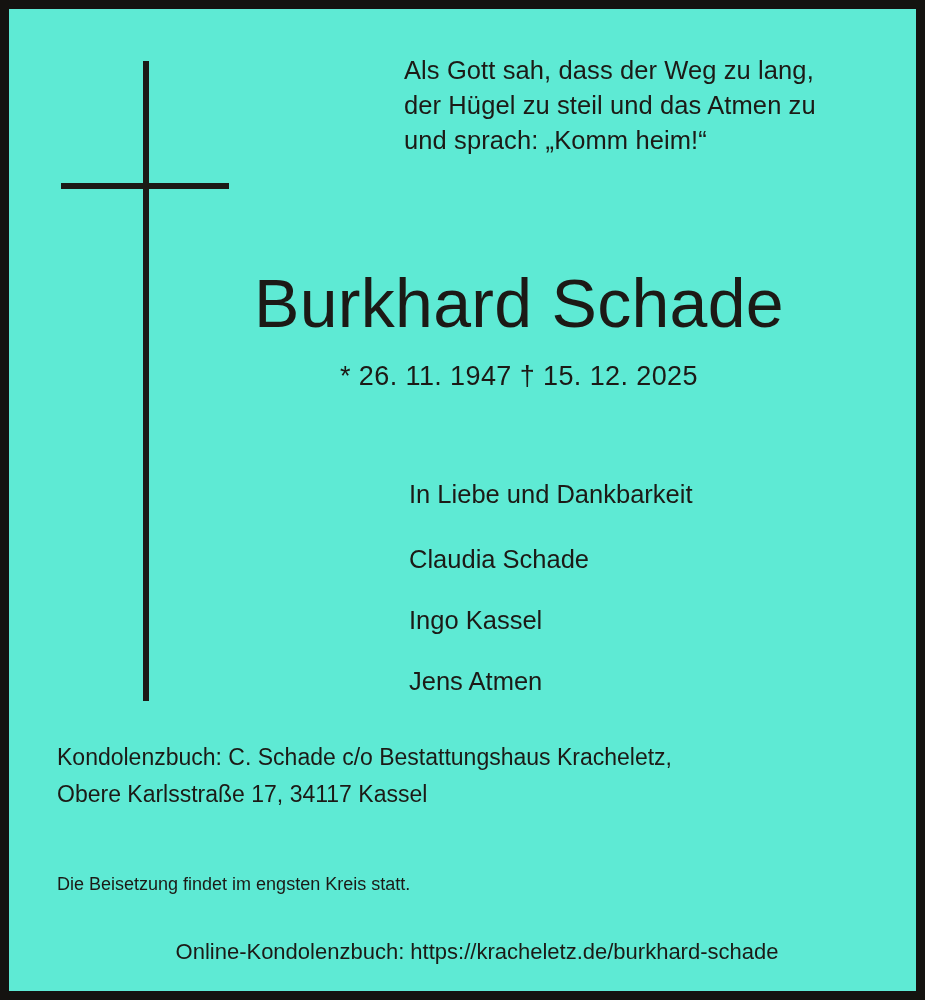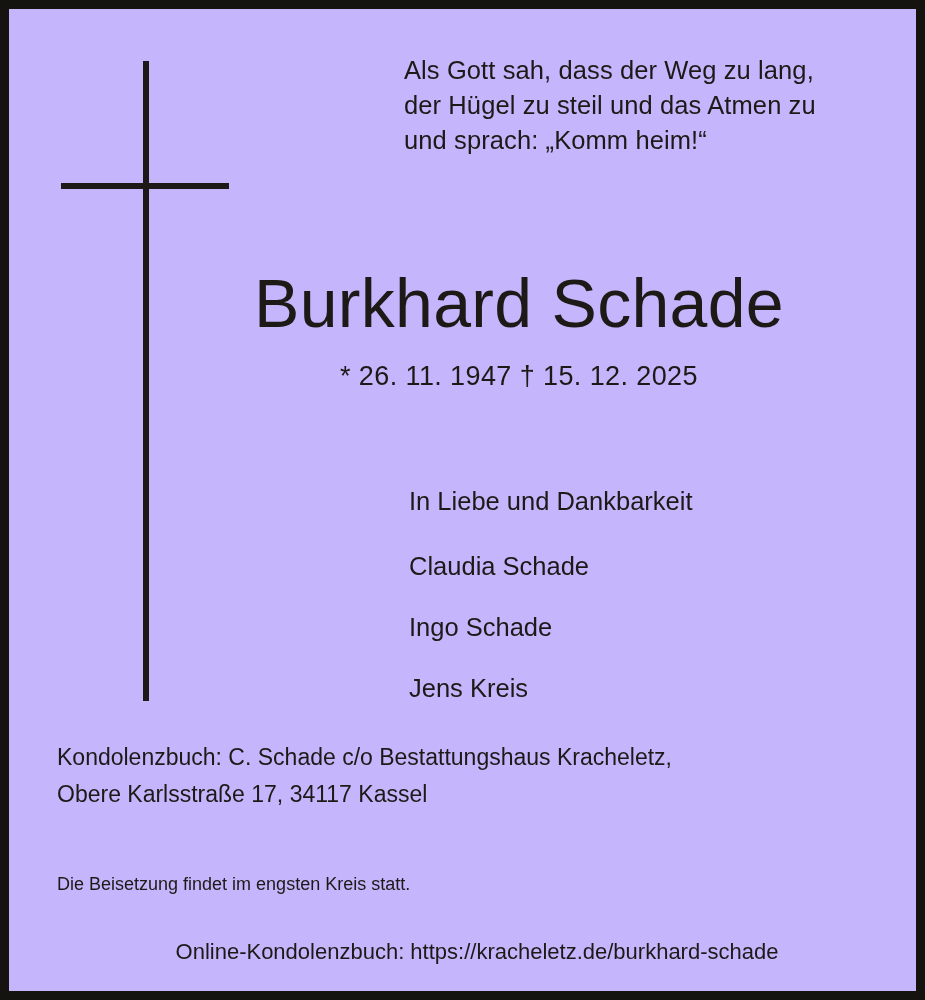--- a/index.html
+++ b/index.html
@@ -20,21 +20,21 @@
     width: 925px;
     height: 1000px;
     background: #fdfdfb;
     border: 9px solid #141310;
     padding: 0;
   }
   .inner {
     position: relative;
     width: 100%;
     height: 100%;
-    background: #c4b5fd;
+    background: #5eead4;
   }
 
   
   .cross {
     position: absolute;
     left: 52px;
     top: 52px;
     width: 175px;
     height: 645px;
   }
@@ -100,21 +100,20 @@
     position: absolute;
     left: 400px;
     top: 463px;
     width: 480px;
     font-size: 25.5px;
     line-height: 45px;
     color: #1c1a16;
   }
   .tribute .lead {
     margin-bottom: 20px;
-    margin-top: 7px;
   }
   .tribute .mourner {
     white-space: nowrap;
     margin-top: 16px;
   }
 
   
   .condolence {
     position: absolute;
     left: 48px;
@@ -165,22 +164,22 @@
       <div>der Hügel zu steil und das Atmen zu</div>
       <div>und sprach: „Komm heim!“</div>
     </div>
 
     <div class="name">Burkhard Schade</div>
     <div class="dates">* 26. 11. 1947   † 15. 12. 2025</div>
 
     <div class="tribute">
       <div class="lead">In Liebe und Dankbarkeit</div>
       <div class="mourner">Claudia Schade</div>
-      <div class="mourner">Ingo Schade</div>
-      <div class="mourner">Jens Kreis</div>
+      <div class="mourner">Ingo Kassel</div>
+      <div class="mourner">Jens Atmen</div>
     </div>
 
     <div class="condolence">
       <div>Kondolenzbuch: C. Schade c/o Bestattungshaus Kracheletz,</div>
       <div>Obere Karlsstraße 17, 34117 Kassel</div>
     </div>
 
     <div class="burial">Die Beisetzung findet im engsten Kreis statt.</div>
 
     <div class="online">Online-Kondolenzbuch: https://kracheletz.de/burkhard-schade</div>

